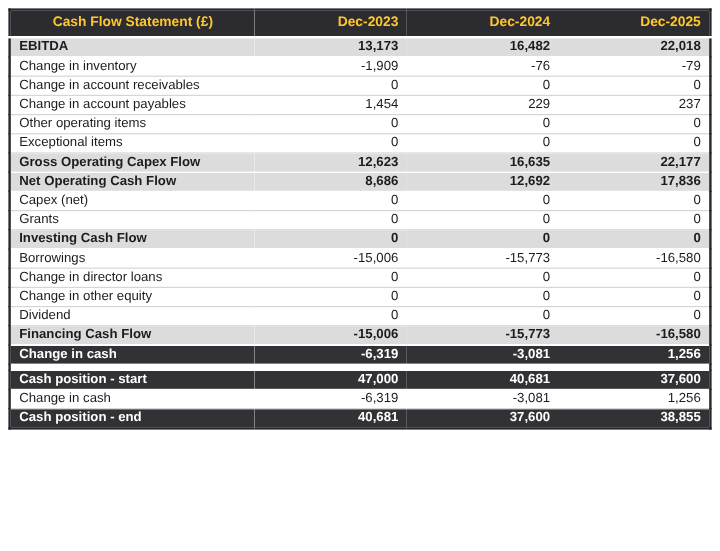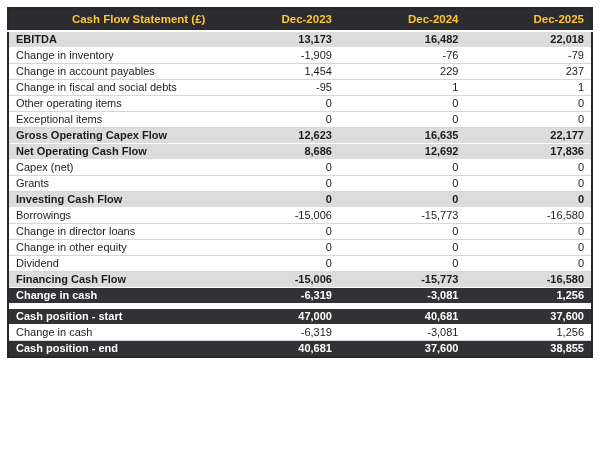--- a/index.html
+++ b/index.html
@@ -36,21 +36,21 @@
   }
   thead th {
     background: var(--header-bg, #2b2b30);
     color: var(--accent-gold, #ffc72c);
     font-weight: bold;
     font-size: 11.5px;
     height: 21px;
     line-height: 21px;
     border-bottom: 2px solid #ffffff;
   }
-  th.label { text-align: right; }
+  th.label { text-align: center; }
   .num { text-align: right; }
   tr.normal td {
     background: #ffffff;
     border-bottom: 1px solid #d6d6d6;
   }
   tr.subtotal td {
     background: var(--subtotal-bg, #dcdcdc);
     font-weight: bold;
     border-top: 1px solid #ffffff;
     border-bottom: 1px solid #ffffff;
@@ -96,30 +96,30 @@
           <td class="num">16,482</td>
           <td class="num">22,018</td>
         </tr>
         <tr class="normal">
           <td>Change in inventory</td>
           <td class="num">-1,909</td>
           <td class="num">-76</td>
           <td class="num">-79</td>
         </tr>
         <tr class="normal">
+          <td>Change in account receivables</td>
+          <td class="num">0</td>
+          <td class="num">0</td>
+          <td class="num">0</td>
+        </tr>
+        <tr class="normal">
           <td>Change in account payables</td>
           <td class="num">1,454</td>
           <td class="num">229</td>
           <td class="num">237</td>
-        </tr>
-        <tr class="normal">
-          <td>Change in fiscal and social debts</td>
-          <td class="num">-95</td>
-          <td class="num">1</td>
-          <td class="num">1</td>
         </tr>
         <tr class="normal">
           <td>Other operating items</td>
           <td class="num">0</td>
           <td class="num">0</td>
           <td class="num">0</td>
         </tr>
         <tr class="normal">
           <td>Exceptional items</td>
           <td class="num">0</td>

